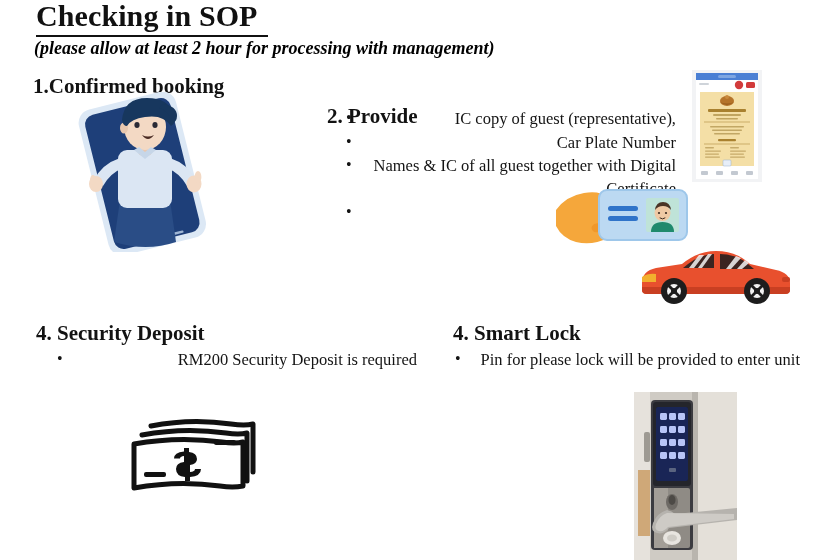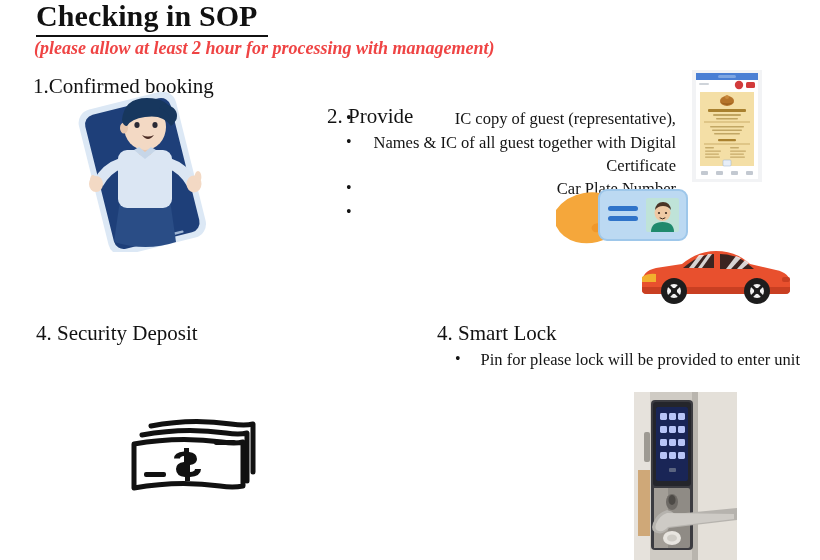--- a/index.html
+++ b/index.html
@@ -40,30 +40,30 @@
     padding-bottom: 1px;
   }
   .doc-subtitle {
     position: absolute;
     left: 34px;
     top: 36px;
     font-size: 18px;
     font-style: italic;
     font-weight: 600;
     line-height: 24px;
-    color: #ef4444;
+    color: #000000;
     white-space: nowrap;
     text-align: center;
   }
 
   
   .sec-heading {
     position: absolute;
     font-size: 21px;
-    font-weight: 400;
+    font-weight: 700;
     line-height: 26px;
     color: #121212;
     white-space: nowrap;
   }
   .bullets {
     position: absolute;
     margin: 0;
     padding: 0;
     list-style: none;
     font-size: 16.5px;
@@ -88,21 +88,21 @@
 
   
   #sec1-heading { left: 33px;  top: 73px; }
   
   #sec2-heading { left: 327px; top: 76px; margin-top: 27px; }
   #sec2-bullets { left: 346px; top: 107px; width: 330px; }
   
   #sec3-heading { left: 36px;  top: 320px; }
   #sec3-bullets { left: 57px;  top: 348px; width: 360px; }
   
-  #sec4-heading { left: 437px; top: 320px; }
+  #sec4-heading { left: 453px; top: 320px; }
   #sec4-bullets { left: 455px; top: 348px; width: 345px; }
 
   
   #art-phone-person {
     position: absolute;
     left: 62px;
     top: 92px;
     width: 165px;
     height: 160px;
   }
@@ -211,22 +211,22 @@
         <path d="M80 43 q6 8 12 0 q-6 3 -12 0 z" fill="#4a2b23"></path>
 
         <path d="M72 58 l11 9 l11 -9 l-5 -3 l-6 5 l-6 -5 z" fill="#c6d6e8"></path>
       </g>
     </svg>
   </div>
 
   <div class="sec-heading" id="sec2-heading">2. Provide</div>
   <ul class="bullets" id="sec2-bullets">
     <li> IC copy of guest (representative),</li>
+    <li>Car Plate Number</li>
     <li>Names &amp; IC of all guest together with Digital Certificate</li>
-    <li>Car Plate Number</li>
     <li>Arrival Time</li>
   </ul>
 
   <div id="art-certificate">
     <svg viewBox="0 0 70 112" width="70" height="112" xmlns="http://www.w3.org/2000/svg">
       <rect x="0" y="0" width="70" height="112" fill="#f2f3f5"></rect>
       <rect x="4" y="3" width="62" height="106" fill="#ffffff"></rect>
 
       <rect x="4" y="3" width="62" height="7" fill="#4a7fd4"></rect>
       <rect x="26" y="5" width="18" height="3" rx="1.5" fill="#7ea6e2"></rect>
@@ -332,20 +332,23 @@
         <circle cx="121" cy="48" r="13" fill="#1d1d1d"></circle>
         <circle cx="121" cy="48" r="7" fill="#f2f2f2"></circle>
         <circle cx="121" cy="48" r="3" fill="#1d1d1d"></circle>
         <rect x="113" y="46.6" width="16" height="2.8" fill="#1d1d1d" transform="rotate(45 121 48)"></rect>
         <rect x="113" y="46.6" width="16" height="2.8" fill="#1d1d1d" transform="rotate(-45 121 48)"></rect>
       </g>
     </svg>
   </div>
 
   <div class="sec-heading" id="sec3-heading">4. Security Deposit</div>
+  <ul class="bullets" id="sec3-bullets">
+    <li>RM200 Security Deposit is required</li>
+  </ul>
 
   <div id="art-money">
     <svg viewBox="0 0 146 86" width="146" height="86" xmlns="http://www.w3.org/2000/svg">
       <g fill="none" stroke="#111111" stroke-width="5" stroke-linejoin="round" stroke-linecap="round">
 
         <path d="M25 18 q40 -8 80 -2 q14 2 22 0 l0 48"></path>
 
         <path d="M16 27 q42 -8 84 -2 q13 2 21 0 l0 48"></path>
 
         <path d="M8 36 q44 -8 88 -2 q13 2 21 0 l0 44 q-10 2 -23 0 q-42 -6 -86 2 z"></path>

